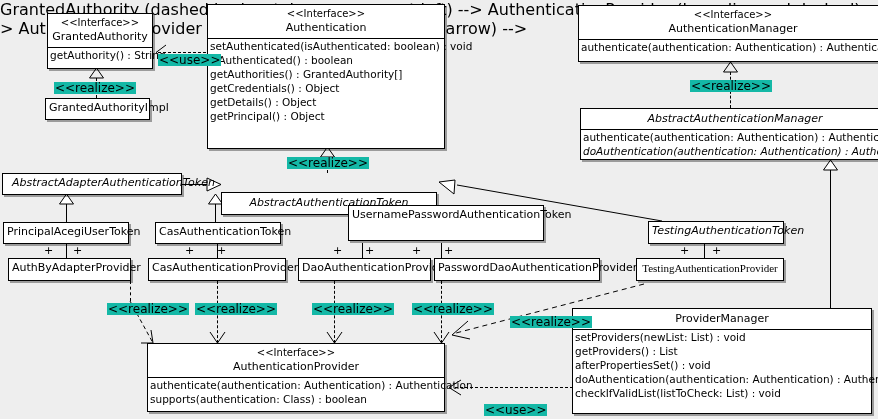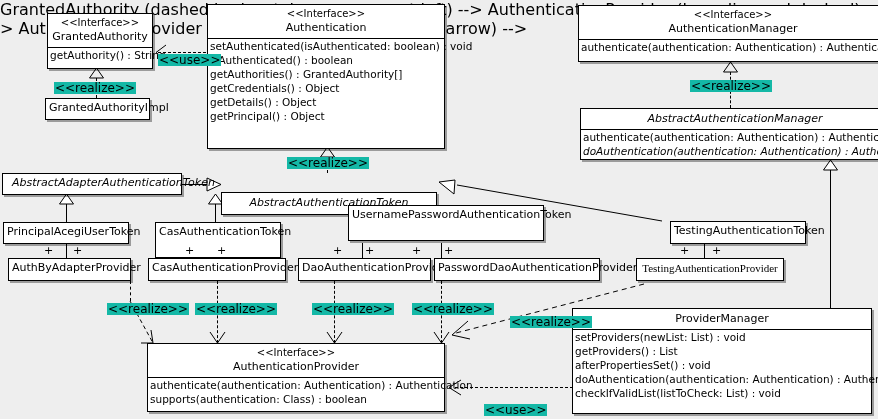--- a/index.html
+++ b/index.html
@@ -297,35 +297,35 @@
   </div>
 
   
   <div class="uml-class" style="left:3px; top:222px; width:126px; height:22px;">
     <div class="uml-head">
       <span class="cls-name compact">PrincipalAcegiUserToken</span>
     </div>
   </div>
 
   
-  <div class="uml-class" style="left:155px; top:222px; width:126px; height:36px;">
+  <div class="uml-class" style="left:155px; top:222px; width:126px; height:22px;">
     <div class="uml-head">
       <span class="cls-name compact">CasAuthenticationToken</span>
     </div>
   </div>
 
   
   <div class="uml-class" style="left:348px; top:205px; width:196px; height:36px;">
     <div class="uml-head">
       <span class="cls-name compact">UsernamePasswordAuthenticationToken</span>
     </div>
   </div>
 
   
-  <div class="uml-class" style="left:670px; top:221px; width:136px; height:23px;">
+  <div class="uml-class" style="left:648px; top:221px; width:136px; height:23px;font-style:italic;">
     <div class="uml-head">
       <span class="cls-name compact">TestingAuthenticationToken</span>
     </div>
   </div>
 
   
   <div class="uml-class" style="left:8px; top:258px; width:123px; height:23px;">
     <div class="uml-head">
       <span class="cls-name compact">AuthByAdapterProvider</span>
     </div>

